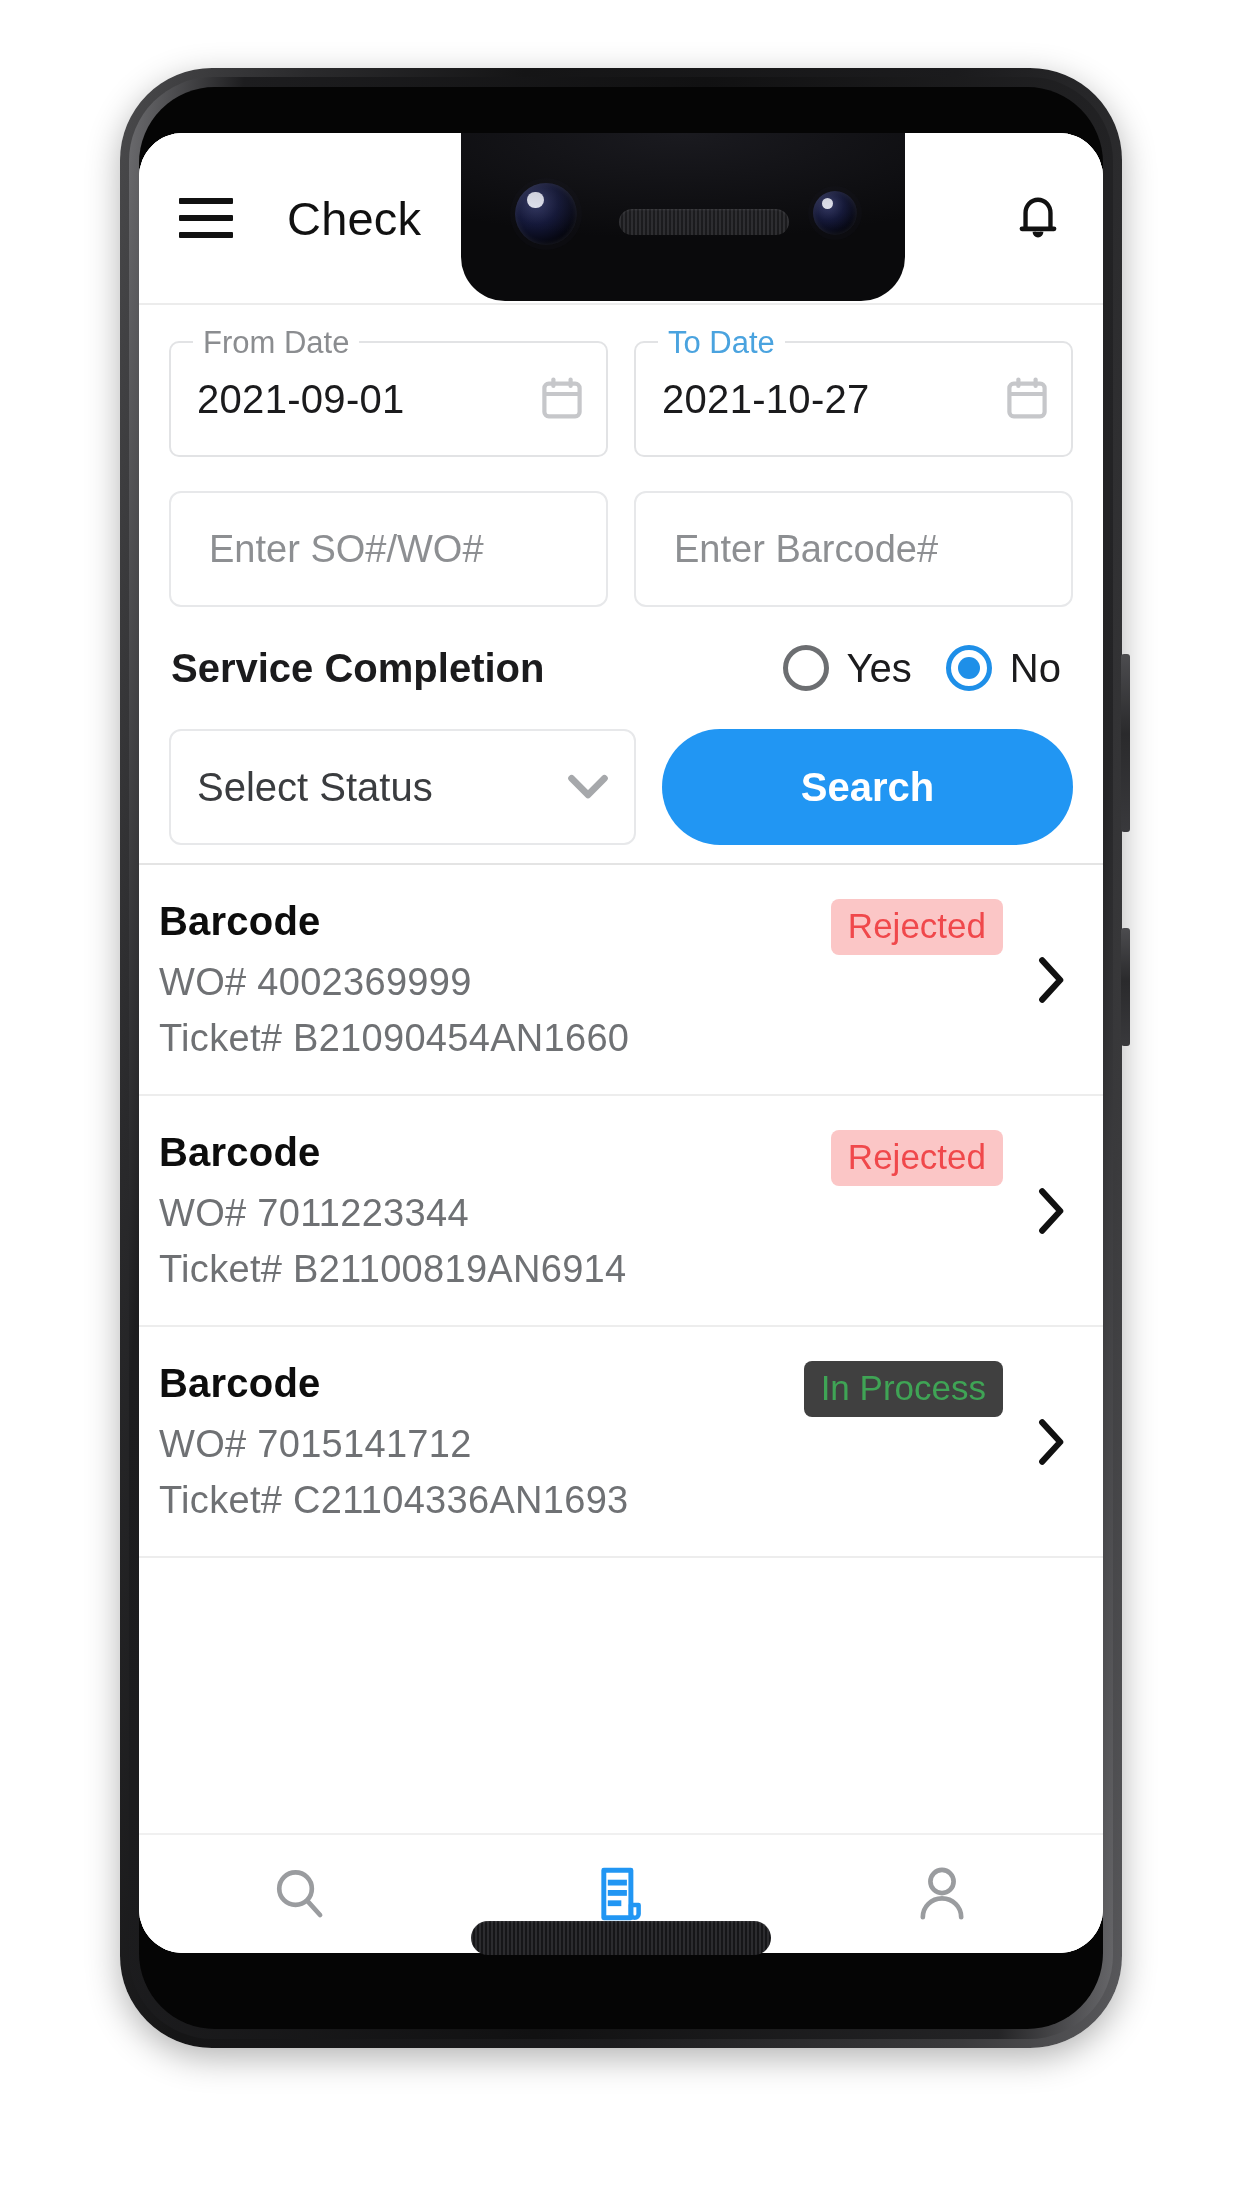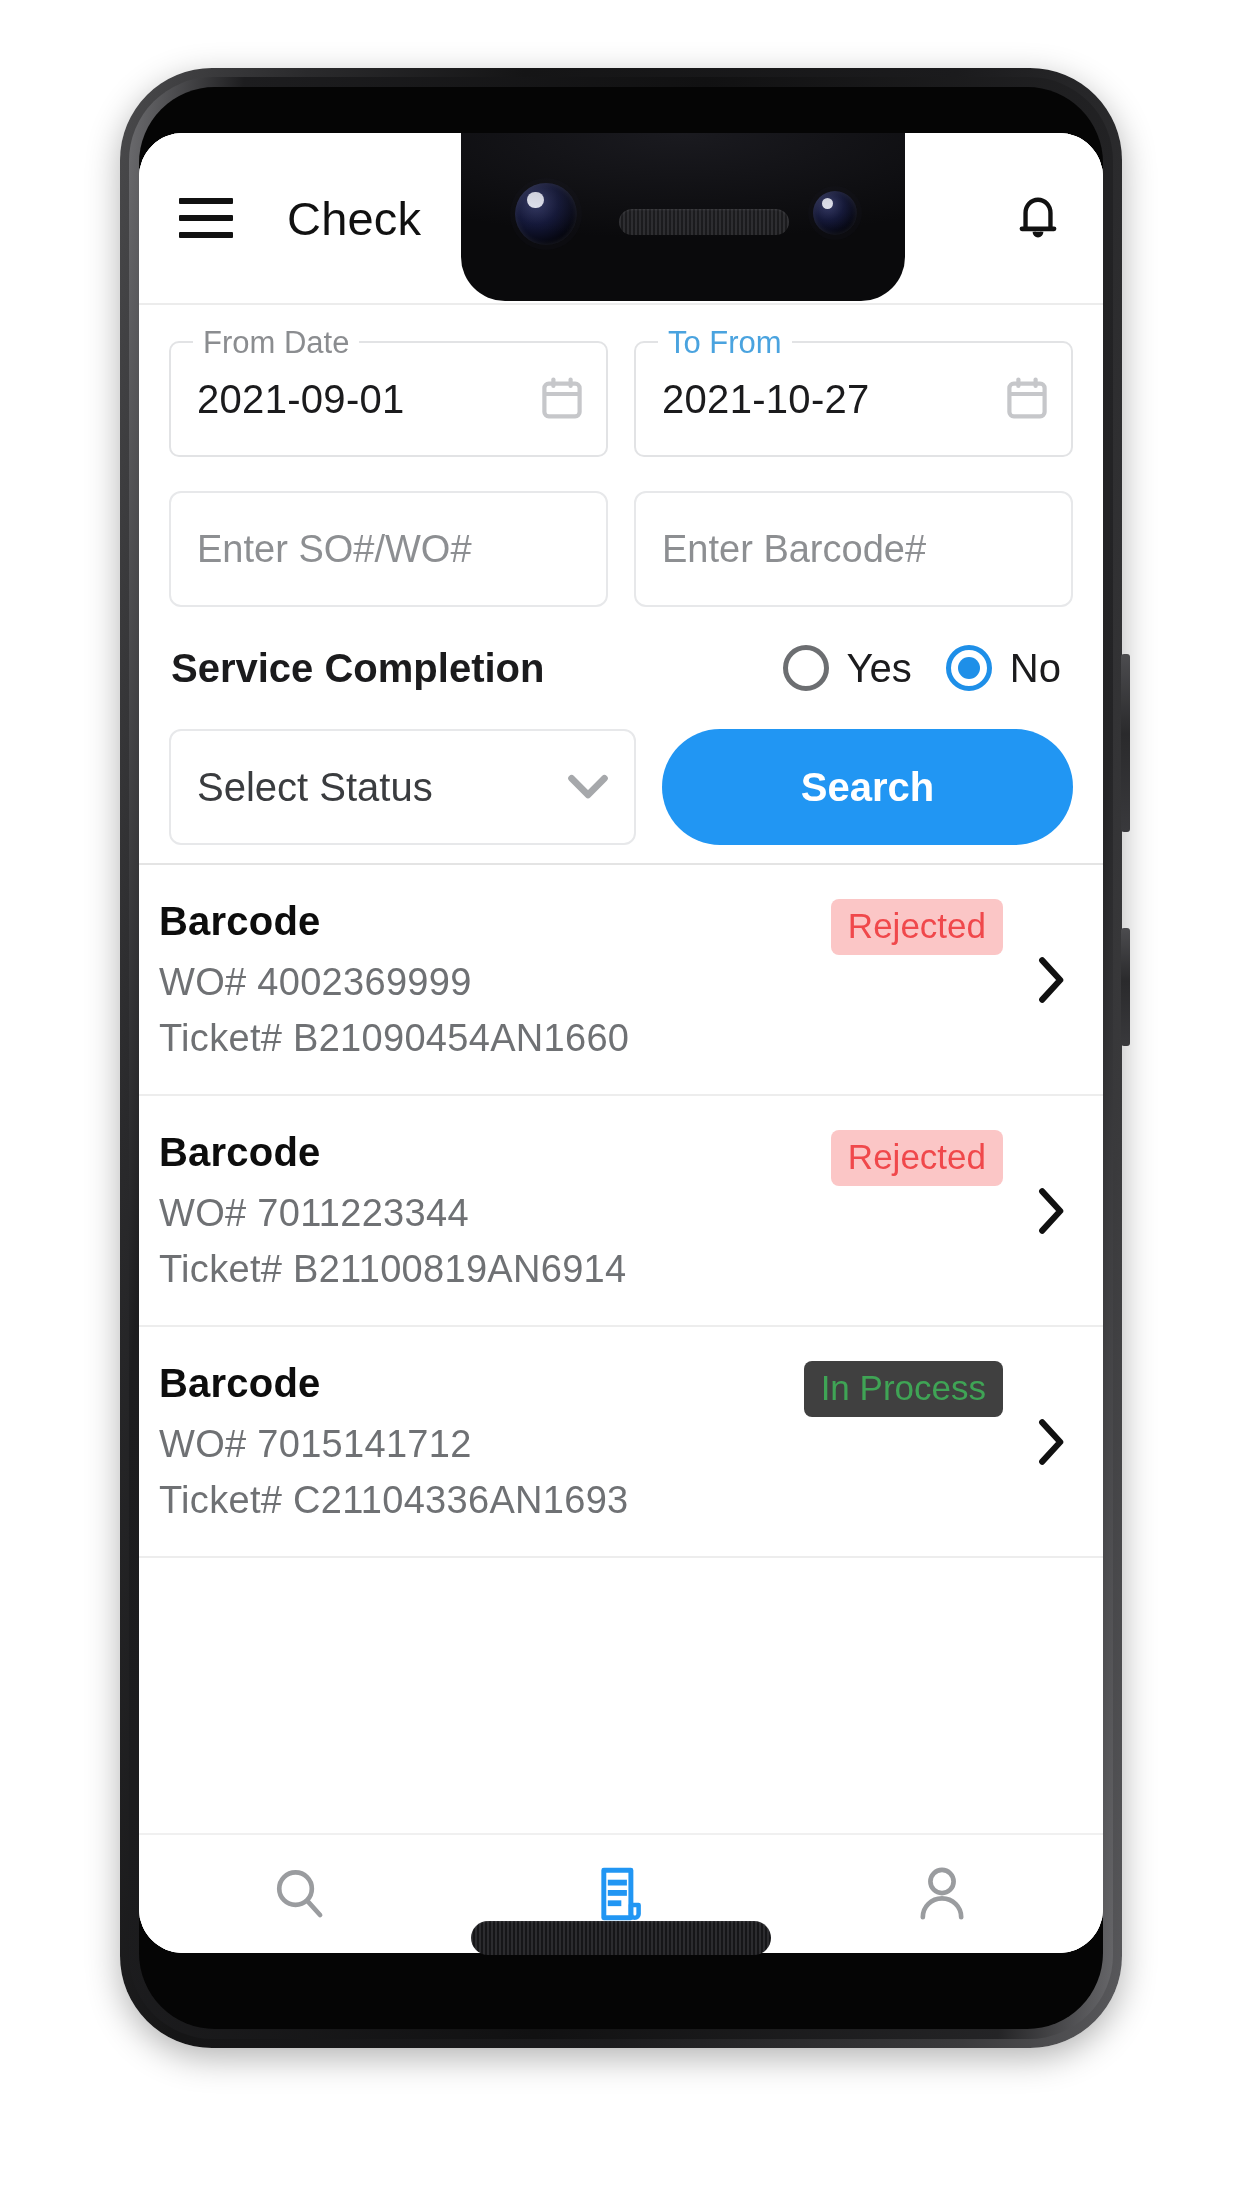--- a/index.html
+++ b/index.html
@@ -268,21 +268,21 @@
 
   
   .textfield {
     flex: 1 1 0;
     height: 116px;
     border: 2px solid #e7e8ea;
     border-radius: 12px;
     background: #ffffff;
     display: flex;
     align-items: center;
-    padding: 0 26px;
+    padding: 0 38px;
     font-size: 38px;
     color: #8d8f92;
     cursor: text;
   }
 
   
   .radio-row {
     display: flex;
     align-items: center;
     margin-bottom: 34px;
@@ -487,21 +487,21 @@
                     <svg width="44" height="46" viewBox="0 0 22 23" fill="none" aria-hidden="true">
                       <rect x="2.2" y="3.8" width="17.6" height="16.4" rx="2.2" stroke="#c6c7ca" stroke-width="2.1"></rect>
                       <path d="M2.2 9.0H19.8" stroke="#c6c7ca" stroke-width="2.1"></path>
                       <path d="M6.7 1.8V5.0" stroke="#c6c7ca" stroke-width="2.1" stroke-linecap="round"></path>
                       <path d="M15.3 1.8V5.0" stroke="#c6c7ca" stroke-width="2.1" stroke-linecap="round"></path>
                     </svg>
                   </div>
                 </div>
 
                 <div class="field">
-                  <div class="field-legend focused">To From</div>
+                  <div class="field-legend focused">To Date</div>
                   <div class="field-value">2021-10-27</div>
                   <div class="cal-icon">
                     <svg width="44" height="46" viewBox="0 0 22 23" fill="none" aria-hidden="true">
                       <rect x="2.2" y="3.8" width="17.6" height="16.4" rx="2.2" stroke="#c6c7ca" stroke-width="2.1"></rect>
                       <path d="M2.2 9.0H19.8" stroke="#c6c7ca" stroke-width="2.1"></path>
                       <path d="M6.7 1.8V5.0" stroke="#c6c7ca" stroke-width="2.1" stroke-linecap="round"></path>
                       <path d="M15.3 1.8V5.0" stroke="#c6c7ca" stroke-width="2.1" stroke-linecap="round"></path>
                     </svg>
                   </div>
                 </div>

